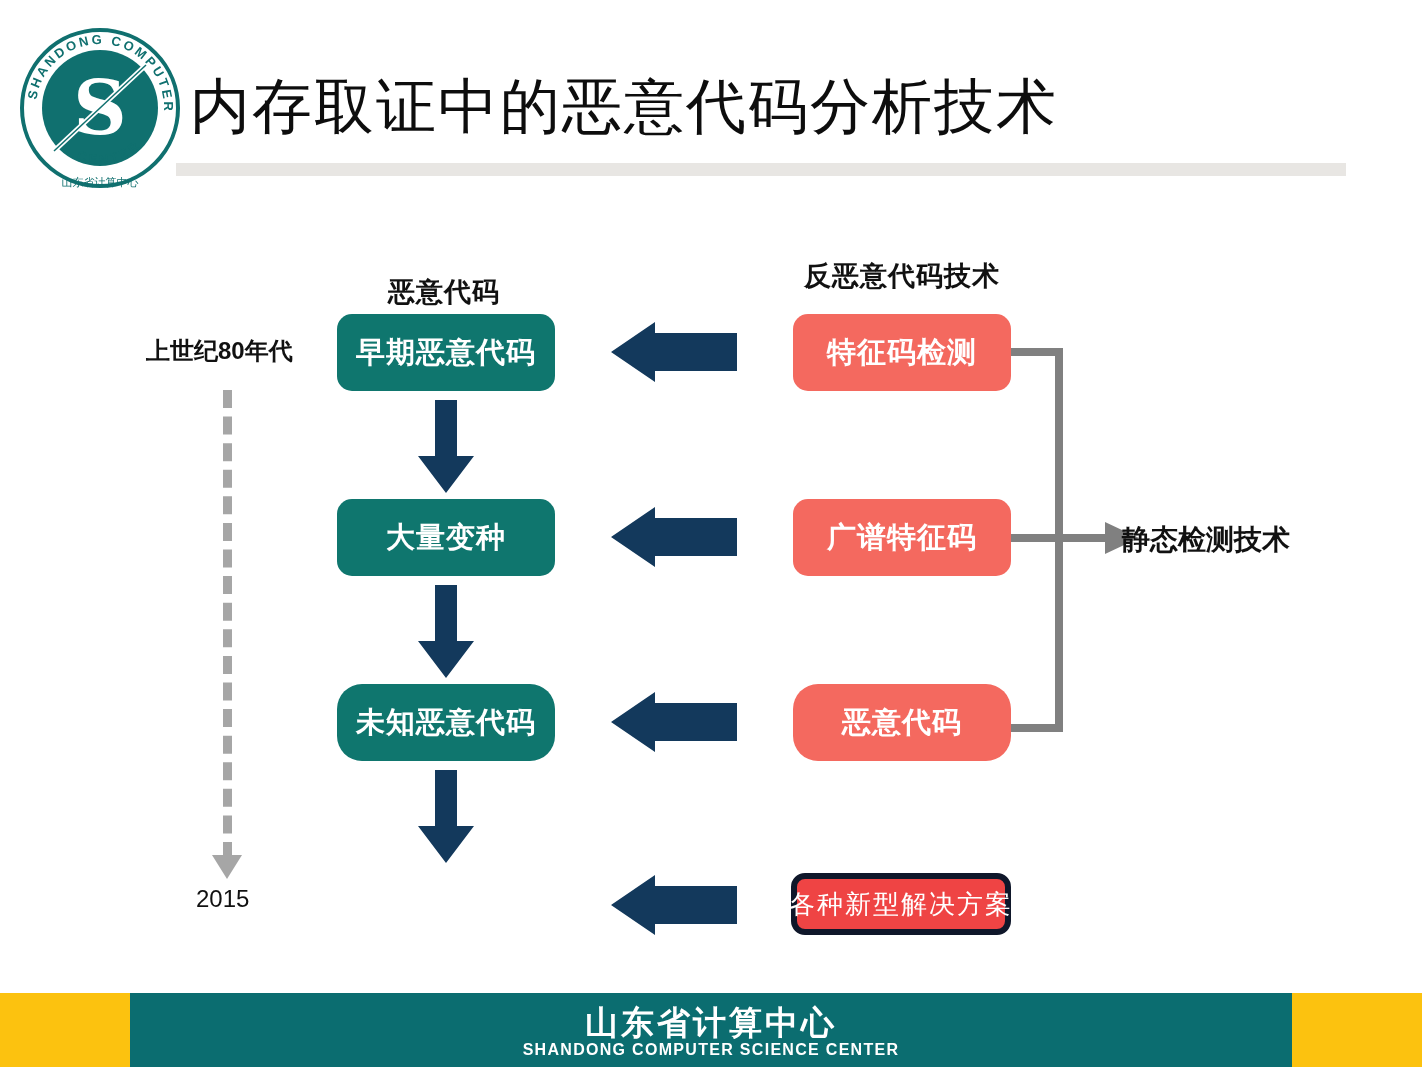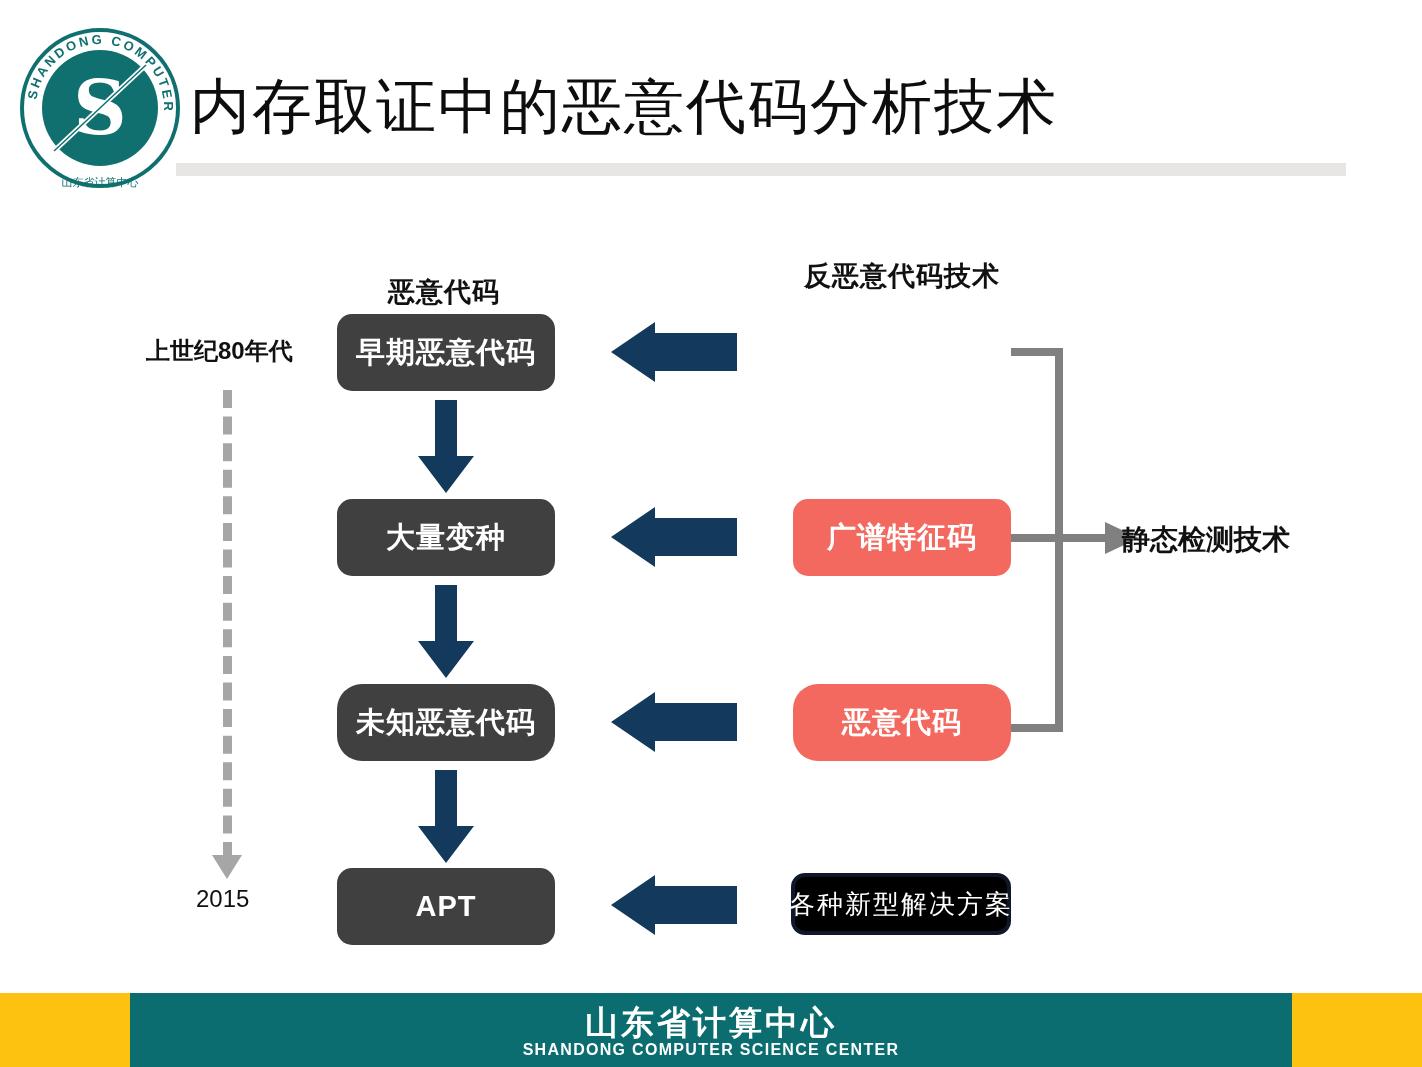--- a/index.html
+++ b/index.html
@@ -103,39 +103,39 @@
     border-radius: 15px;
     display: flex;
     align-items: center;
     justify-content: center;
     color: #ffffff;
     font-size: 29px;
     font-weight: bold;
     letter-spacing: 1px;
     white-space: nowrap;
   }
-  .node-box.blue { background: #404040; }
+  .node-box.blue { background: #0f766e; }
   .node-box.salmon { background: #f4695f; }
 
   .box-left  { left: 337px;  width: 218px; height: 77px; }
   .box-right { left: 793px;  width: 218px; height: 77px; }
 
   .row1 { top: 314px; }
   .row2 { top: 499px; }
   .row3 { top: 684px; border-radius: 25px; }
   .row4 { top: 868px; }
 
   #box-solutions {
     position: absolute;
     left: 791px;
     top: 873px;
     width: 220px;
     height: 62px;
-    background: #000000;
-    border: 4px solid #0f172a;
+    background: #ef4444;
+    border: 6px solid #0f172a;
     border-radius: 14px;
     box-sizing: border-box;
     display: flex;
     align-items: center;
     justify-content: center;
     color: #ffffff;
     font-family: "DejaVu Serif", "Liberation Serif", serif;
     font-size: 26px;
     letter-spacing: 2px;
     white-space: nowrap;
@@ -235,22 +235,22 @@
   <div class="col-header" id="header-anti">反恶意代码技术</div>
 
   <div id="timeline-top-label">上世纪80年代</div>
   <div id="timeline-line"></div>
   <div id="timeline-arrowhead"></div>
   <div id="timeline-bottom-label">2015</div>
 
   <div class="node-box blue box-left row1">早期恶意代码</div>
   <div class="node-box blue box-left row2">大量变种</div>
   <div class="node-box blue box-left row3">未知恶意代码</div>
-  <div class="node-box blue box-left row4">APT</div>
-
+
+  <div class="node-box salmon box-right row1">特征码检测</div>
   <div class="node-box salmon box-right row2">广谱特征码</div>
   <div class="node-box salmon box-right row3">恶意代码</div>
   <div id="box-solutions">各种新型解决方案</div>
 
   <div class="arrow-down a1">
     <svg viewBox="0 0 56 93" width="56" height="93" xmlns="http://www.w3.org/2000/svg">
       <polygon points="17,0 39,0 39,56 56,56 28,93 0,56 17,56" fill="#13395c"></polygon>
     </svg>
   </div>
   <div class="arrow-down a2">

